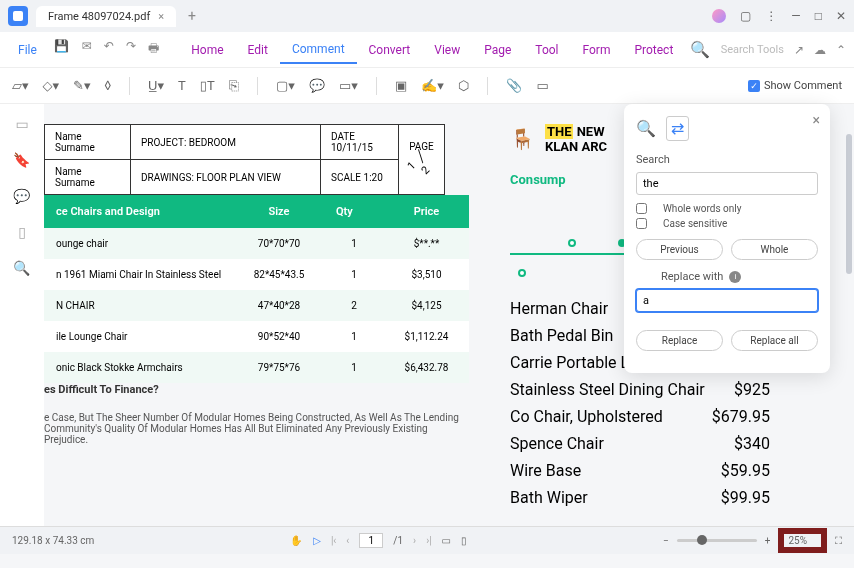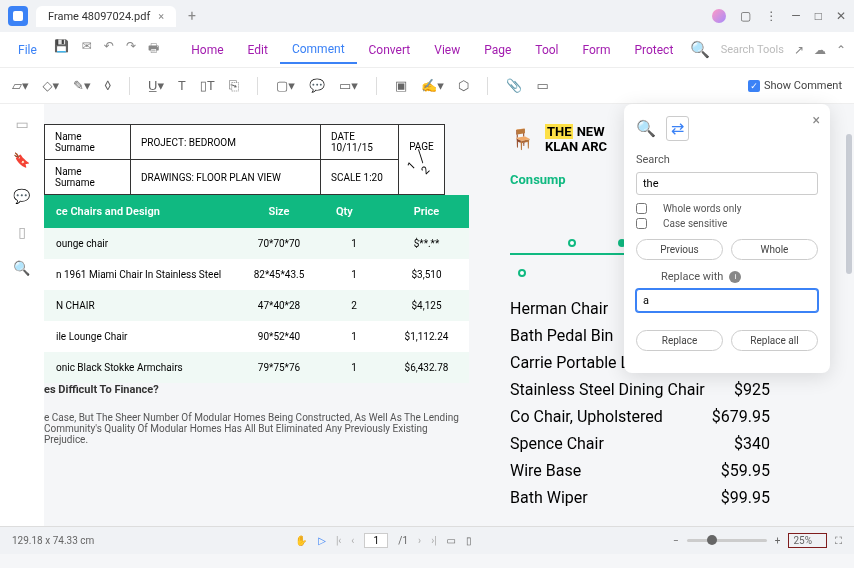--- a/index.html
+++ b/index.html
@@ -79,21 +79,21 @@
 .panel-btn { flex: 1; border: 1px solid #ccc; background: white; border-radius: 12px; padding: 4px 0; font-size: 10px; color: #444; cursor: pointer; text-align: center; }
 .replace-label { display: flex; align-items: center; gap: 6px; margin-left: 25px; }
 .info-badge { width: 12px; height: 12px; background: #888; color: white; border-radius: 50%; font-size: 8px; display: inline-flex; align-items: center; justify-content: center; }
 
 .statusbar { height: 28px; background: #f0f2f5; display: flex; align-items: center; padding: 0 12px; font-size: 10px; color: #666; position: absolute; bottom: 14px; width: 100%; border-top: 1px solid #ddd; }
 .status-center { margin-left: auto; display: flex; align-items: center; gap: 10px; }
 .status-right { margin-left: auto; display: flex; align-items: center; gap: 8px; }
 .page-input { width: 24px; text-align: center; border: 1px solid #ccc; font-size: 10px; padding: 1px; }
 .zoom-slider { width: 80px; height: 3px; background: #ccc; position: relative; border-radius: 2px; }
 .zoom-thumb { width: 10px; height: 10px; background: #666; border-radius: 50%; position: absolute; top: -4px; left: 20px; }
-.zoom-select { border: 1px solid #7f1d1d; font-size: 10px; padding: 1px 14px 1px 4px; }
+.zoom-select { border: 6px solid #7f1d1d; font-size: 10px; padding: 1px 14px 1px 4px; }
 .nav-chevron { color: #aaa; cursor: pointer; }
 </style>
 </head>
 <body>
 
 <div class="titlebar">
   <div class="app-icon"></div>
   <div class="tab">
     <span>Frame 48097024.pdf</span>
     <span class="tab-close">×</span>

